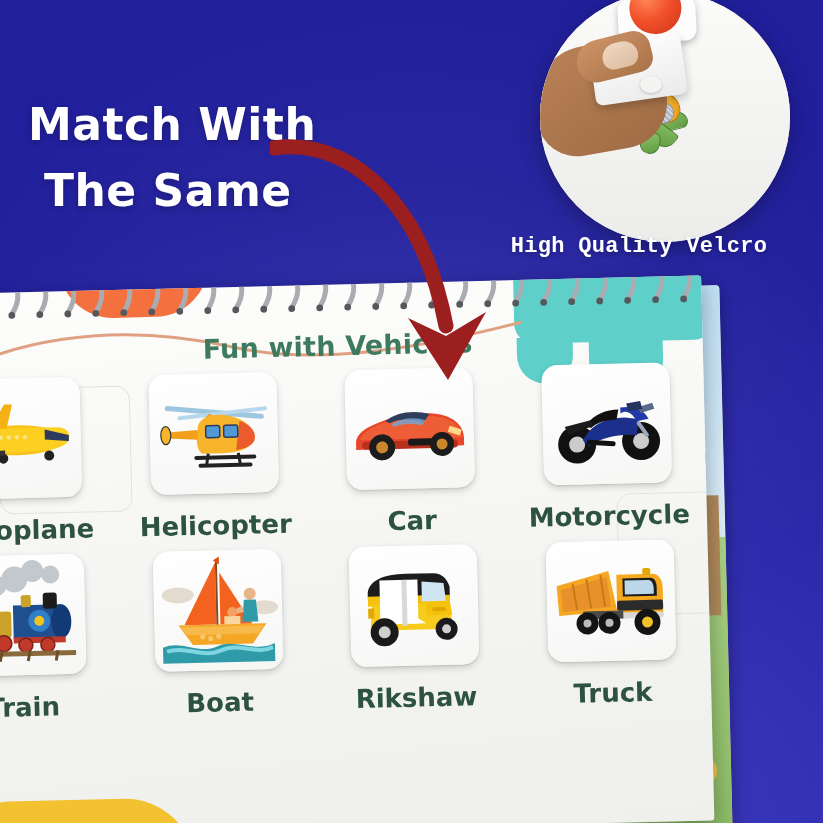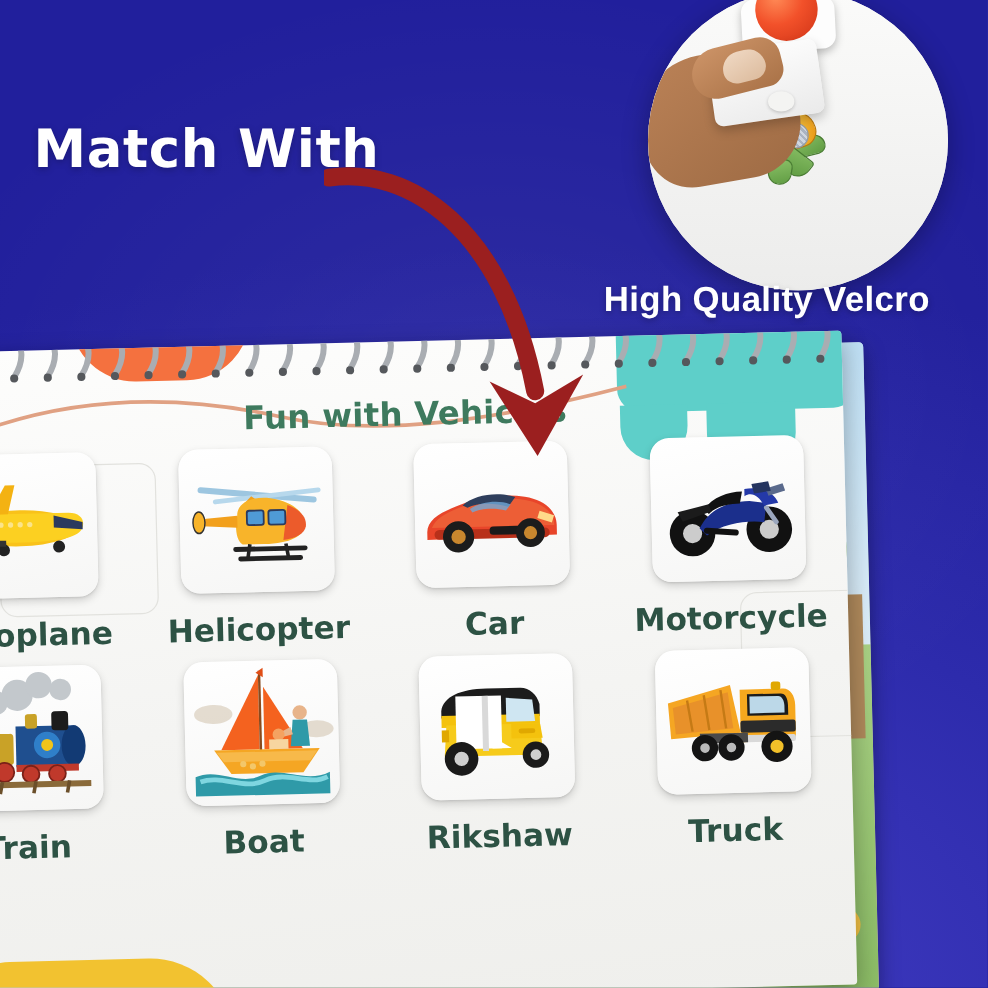--- a/index.html
+++ b/index.html
@@ -103,22 +103,22 @@
   .husk.h2{left:20px;top:32px;width:44px;height:18px;border-radius:14px 4px 16px 12px;transform:rotate(38deg);}
   .husk.h3{left:40px;top:26px;width:34px;height:15px;border-radius:4px 14px 10px 14px;transform:rotate(-14deg);}
   .husk.h4{left:28px;top:44px;width:18px;height:20px;border-radius:8px 8px 12px 12px;transform:rotate(10deg);}
   .corn-label{
     position:absolute;left:0;right:0;bottom:6px;text-align:center;
     color:#22346b;font-weight:bold;font-size:23px;
     font-family:"DejaVu Sans",sans-serif;
   }
   .velcro-caption{
     position:absolute;left:455px;top:234px;width:368px;
-    color:#ffffff;font-weight:bold;font-size:29px;
-    font-family:Liberation Sans, sans-serif;
+    color:#ffffff;font-weight:bold;font-size:22px;
+    font-family:Liberation Mono, monospace;
     letter-spacing:0.3px;text-align:center;
     text-shadow:0 2px 5px rgba(0,0,0,0.28);
   }
 
   
   .arrow{position:absolute;left:270px;top:130px;width:250px;height:260px;}
 
   
   .book{
     position:absolute;left:-22px;top:284px;width:760px;height:560px;
@@ -201,20 +201,21 @@
 </head>
 <body>
 
 <div class="stage">
 
   <div class="bg"></div>
   <div class="bg-vignette"></div>
 
   <div class="headline">
     <span class="l1">Match With</span>
+    <span class="l2">The Same</span>
   </div>
 
   <div class="inset-wrap">
     <div class="inset-circle">
       <div class="inset-bg"></div>
 
       <div class="tomato-card">
         <div class="tomato"></div>
       </div>
 

